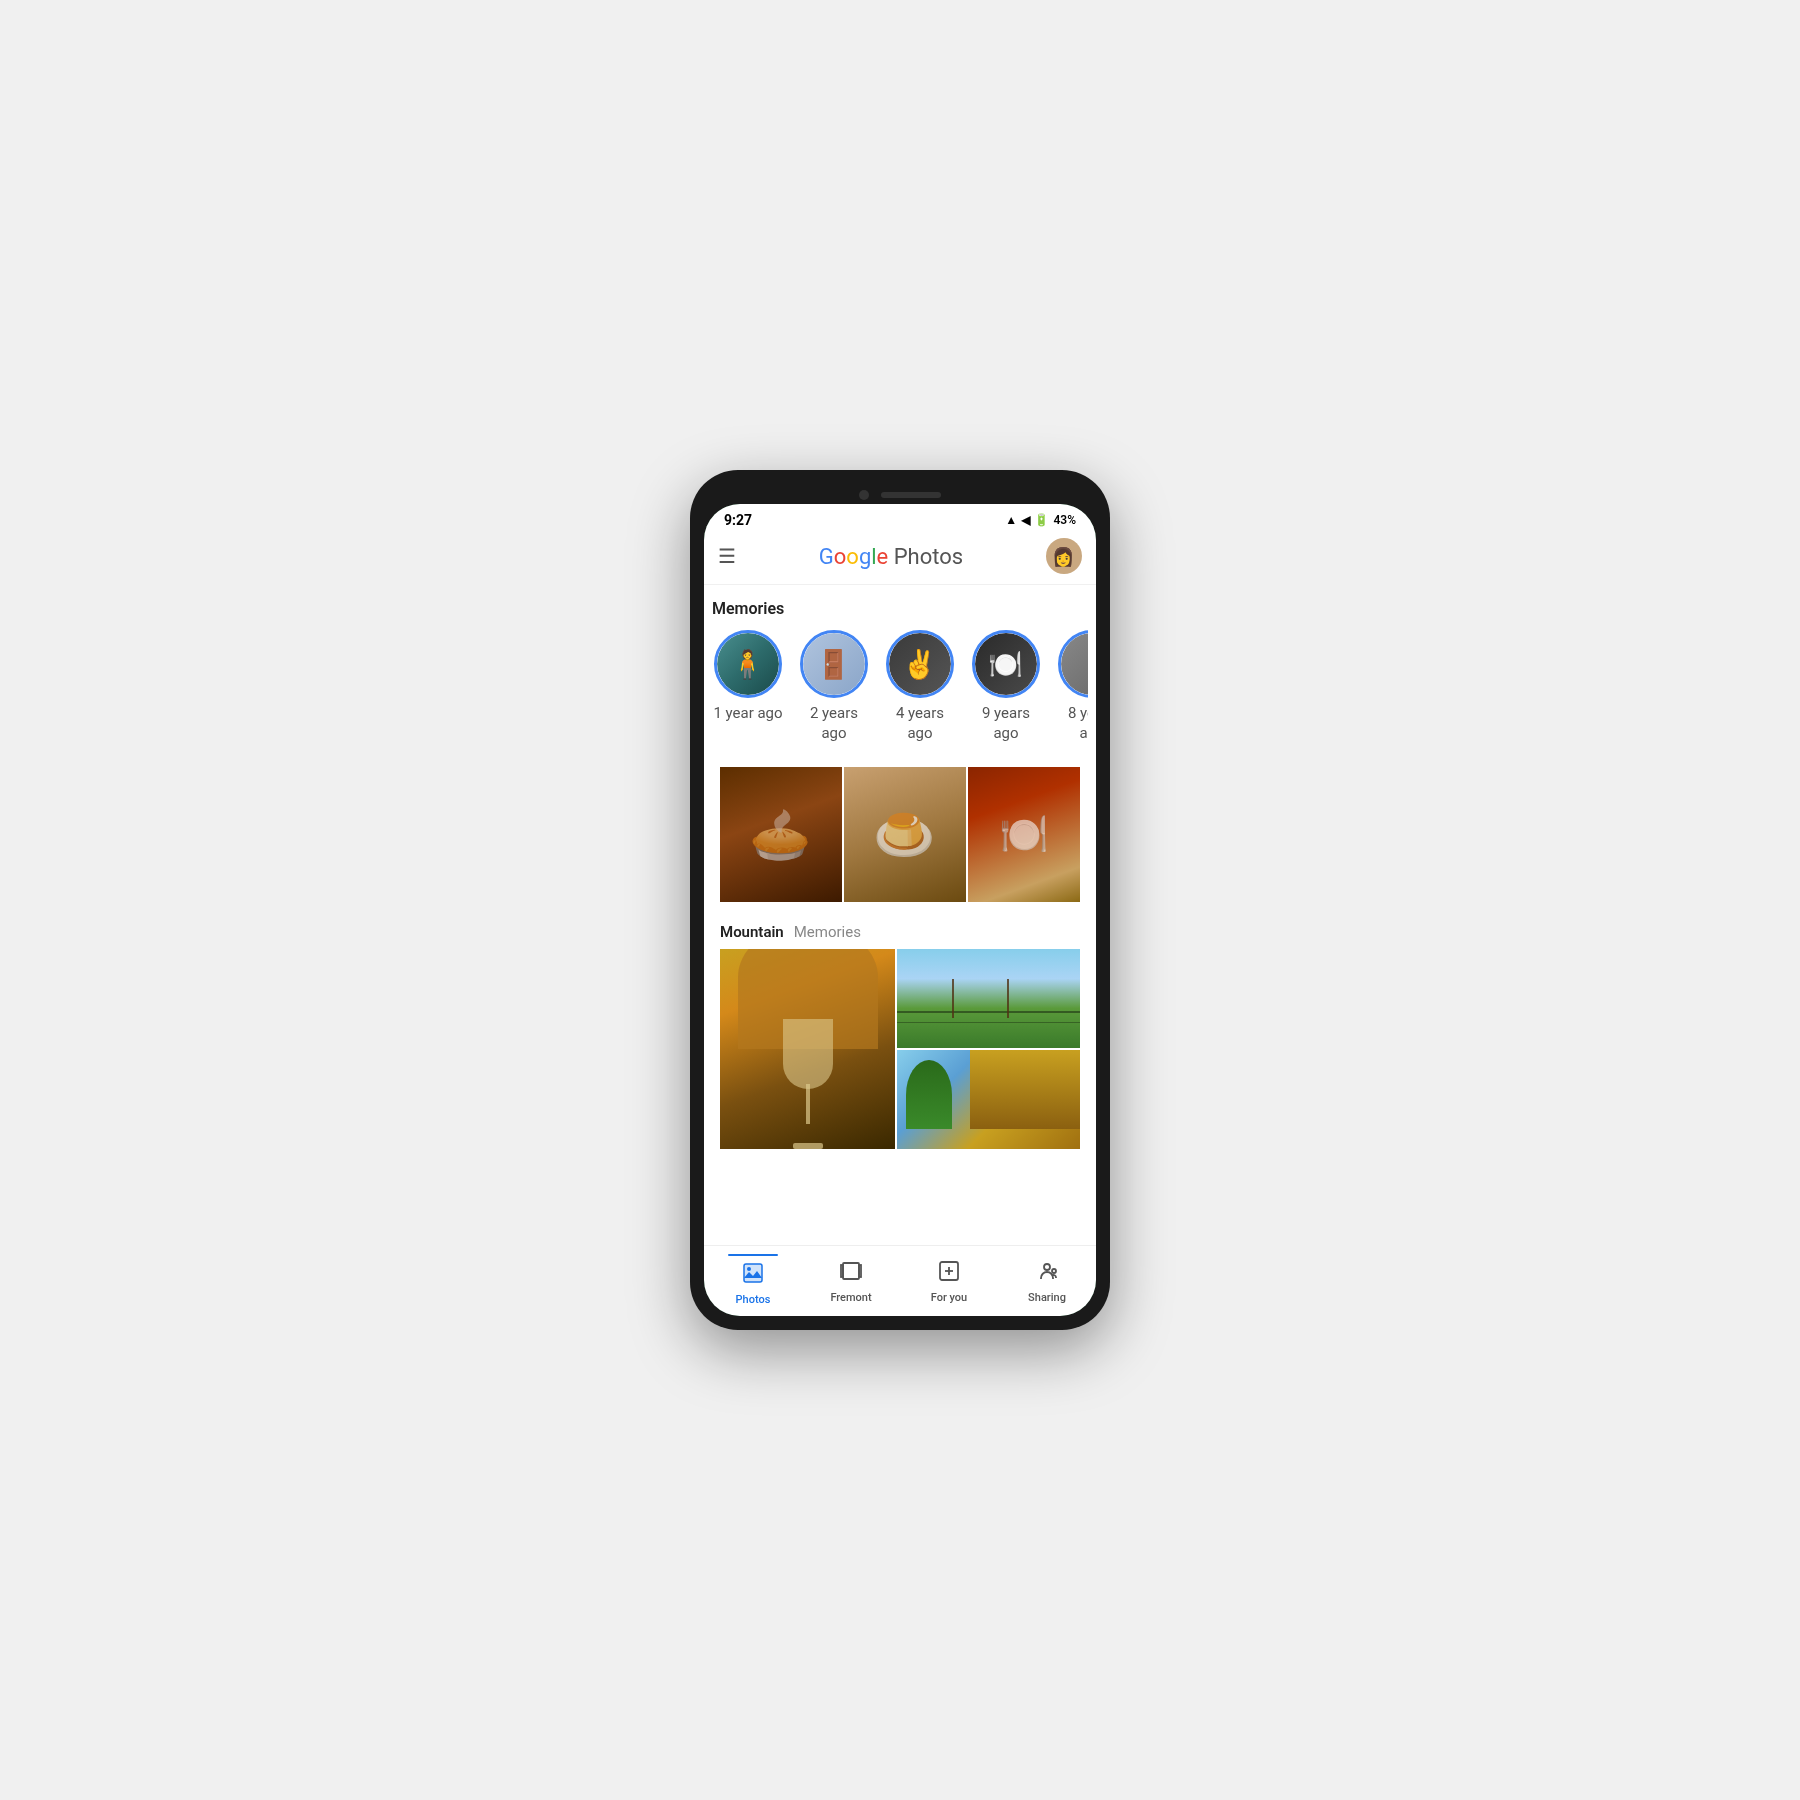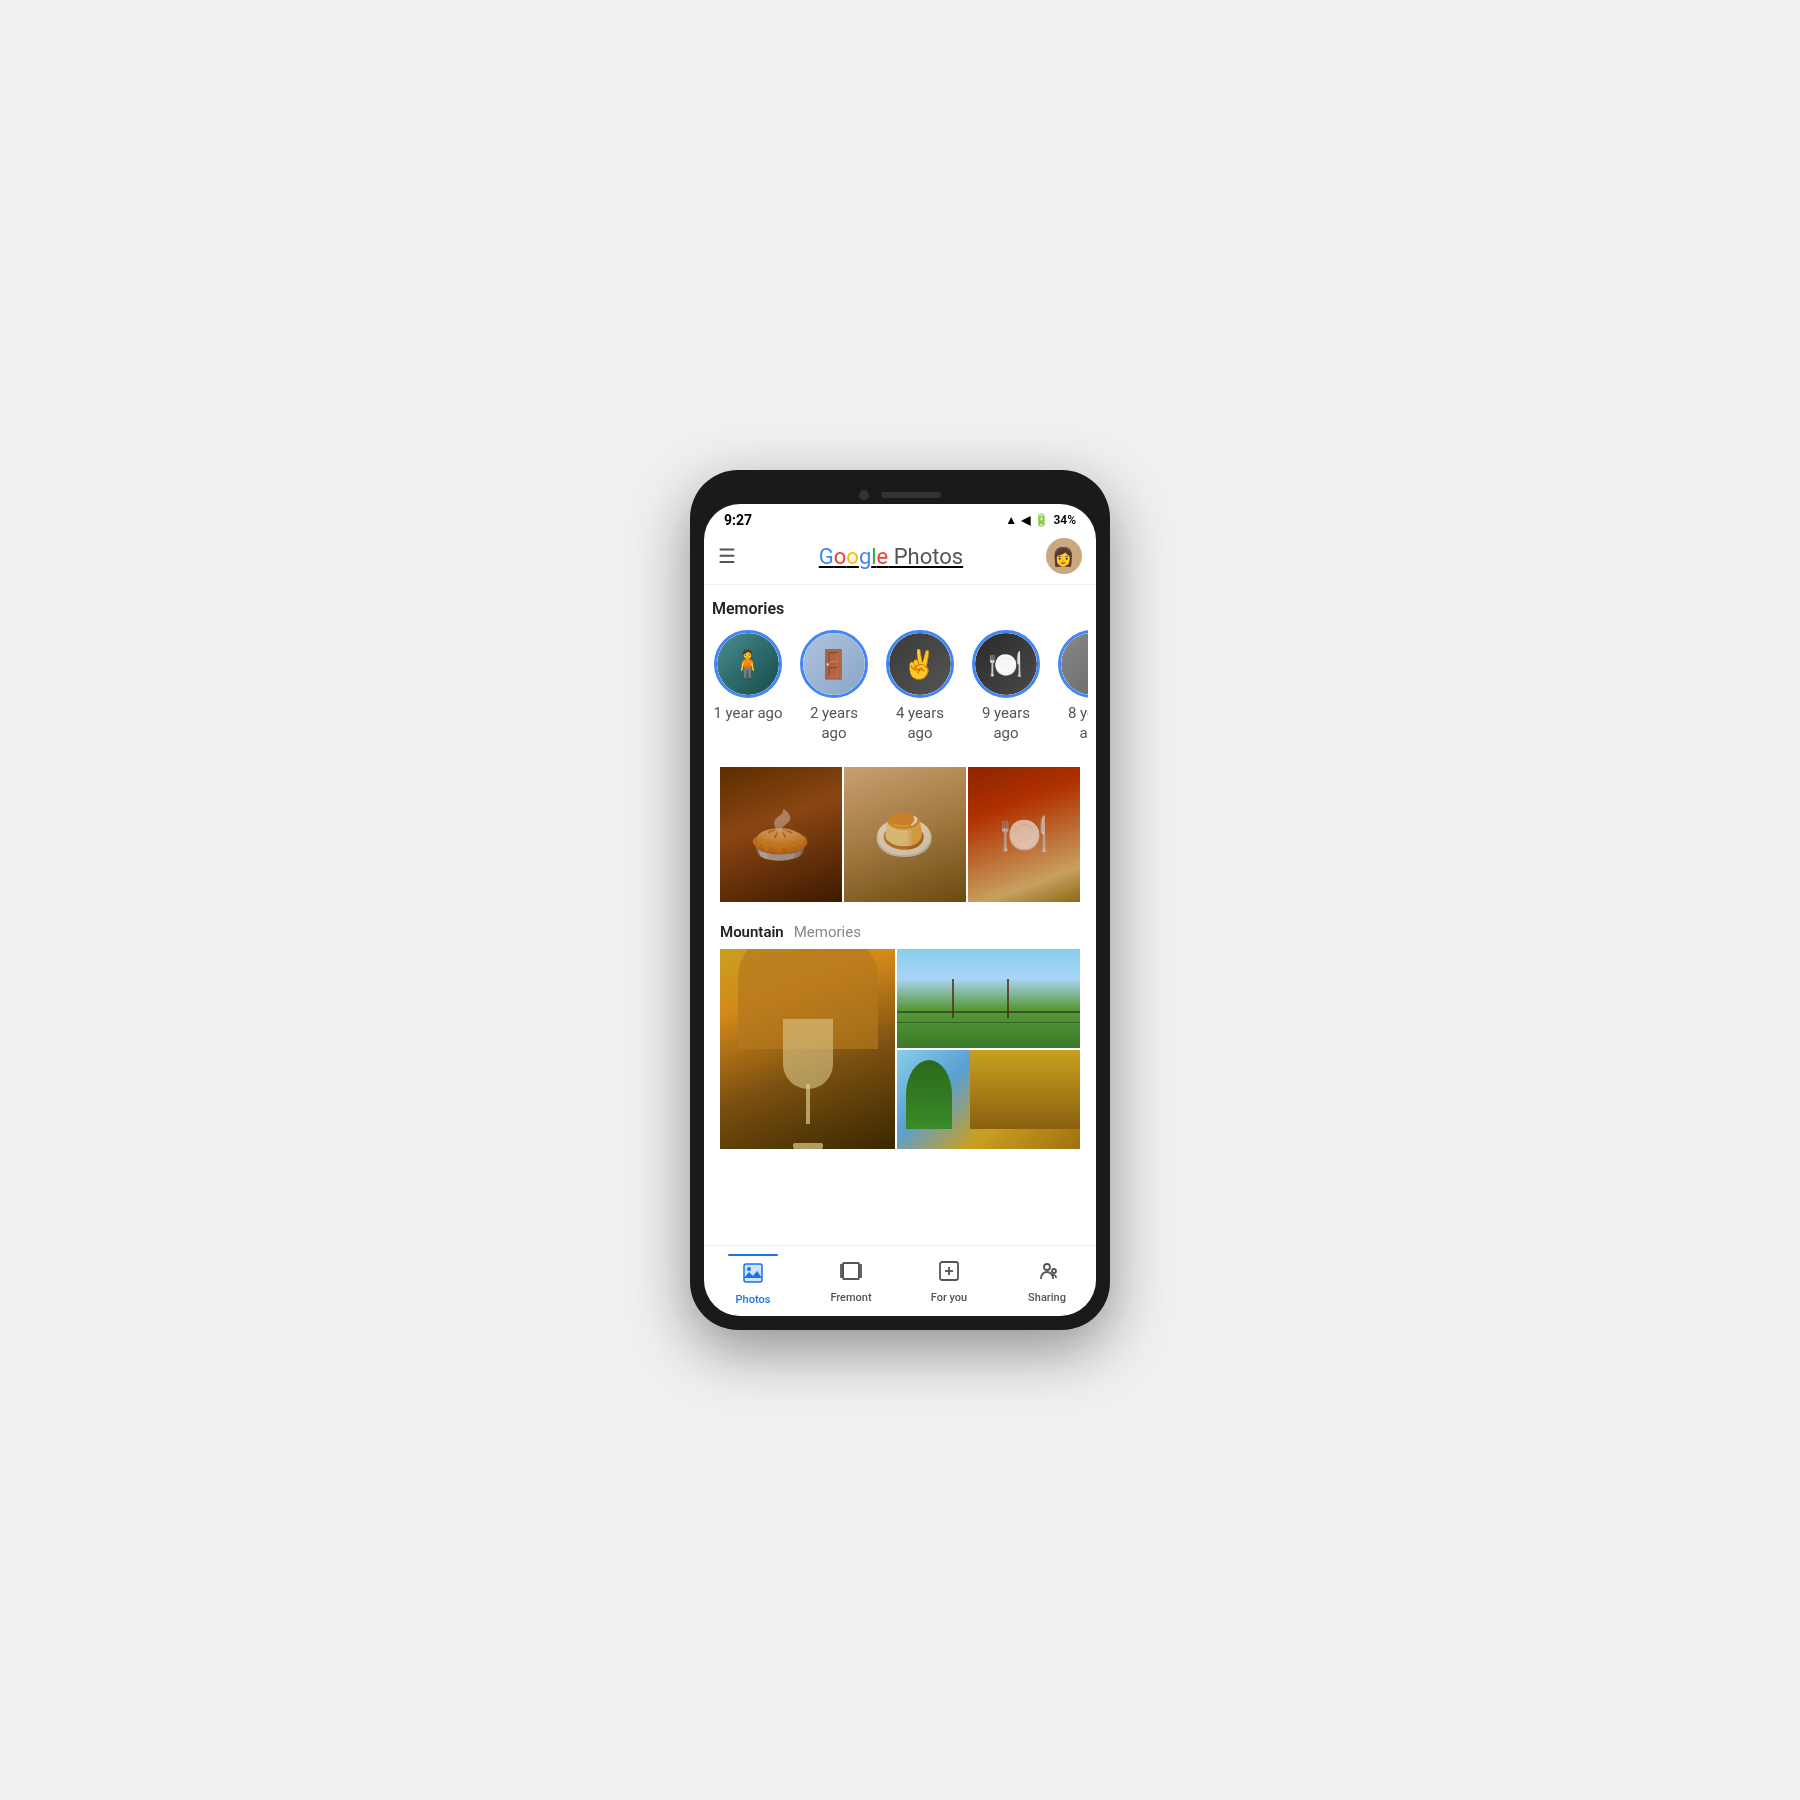--- a/index.html
+++ b/index.html
@@ -64,21 +64,21 @@
 
     .header {
       background: #fff;
       display: flex;
       align-items: center;
       padding: 6px 14px 10px;
       gap: 12px;
       border-bottom: 1px solid #f0f0f0;
     }
     .menu-icon { font-size: 20px; color: #555; cursor: pointer; }
-    .logo-container { flex: 1; display: flex; justify-content: center; align-items: center; text-decoration: underline; }
+    .logo-container { flex: 1; display: flex; justify-content: center; align-items: center; }
     .logo-text { font-size: 22px; font-weight: 400; }
     .logo-G { color: #4285F4; }
     .logo-o1 { color: #EA4335; }
     .logo-o2 { color: #FBBC04; }
     .logo-g { color: #4285F4; }
     .logo-l { color: #34A853; }
     .logo-e { color: #EA4335; }
     .logo-photos { color: #555; font-size: 22px; font-weight: 400; }
     .avatar {
       width: 36px; height: 36px;
@@ -215,21 +215,21 @@
     <div class="speaker-bar"></div>
   </div>
   <div class="phone-screen">
 
     <div class="status-bar">
       <span class="status-time">9:27</span>
       <div class="status-icons">
         <span>▲</span>
         <span>◀</span>
         <span>🔋</span>
-        <span>34%</span>
+        <span>43%</span>
       </div>
     </div>
 
     <div class="header">
       <span class="menu-icon">☰</span>
       <div class="logo-container">
         <span class="logo-text">
           <span class="logo-G">G</span><span class="logo-o1">o</span><span class="logo-o2">o</span><span class="logo-g">g</span><span class="logo-l">l</span><span class="logo-e">e</span>
         </span>
         <span class="logo-photos">&nbsp;Photos</span>

